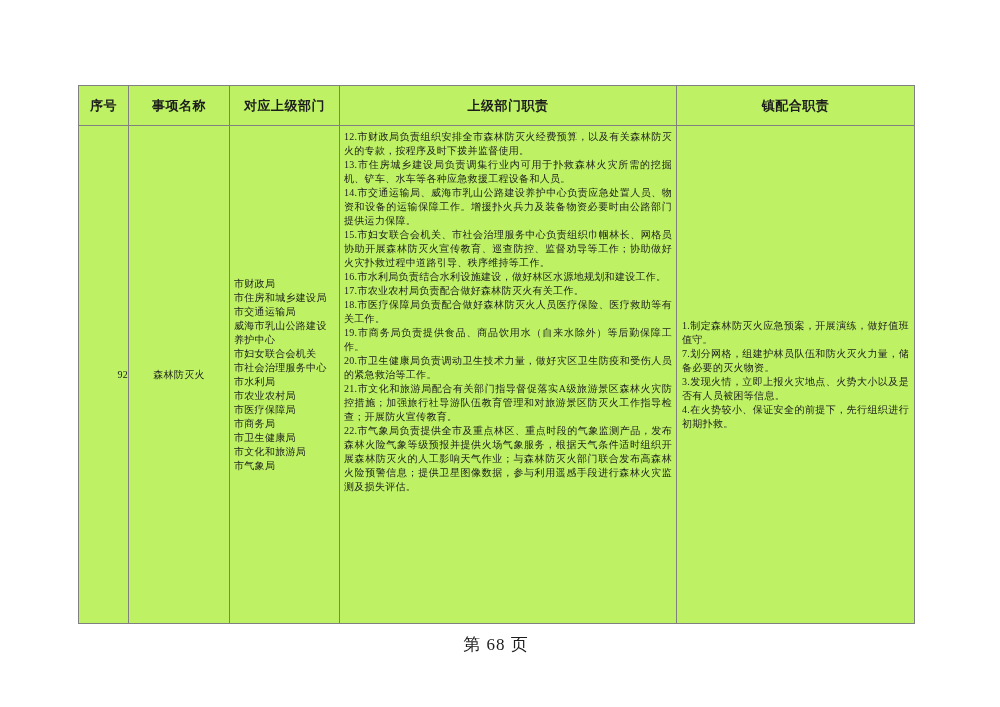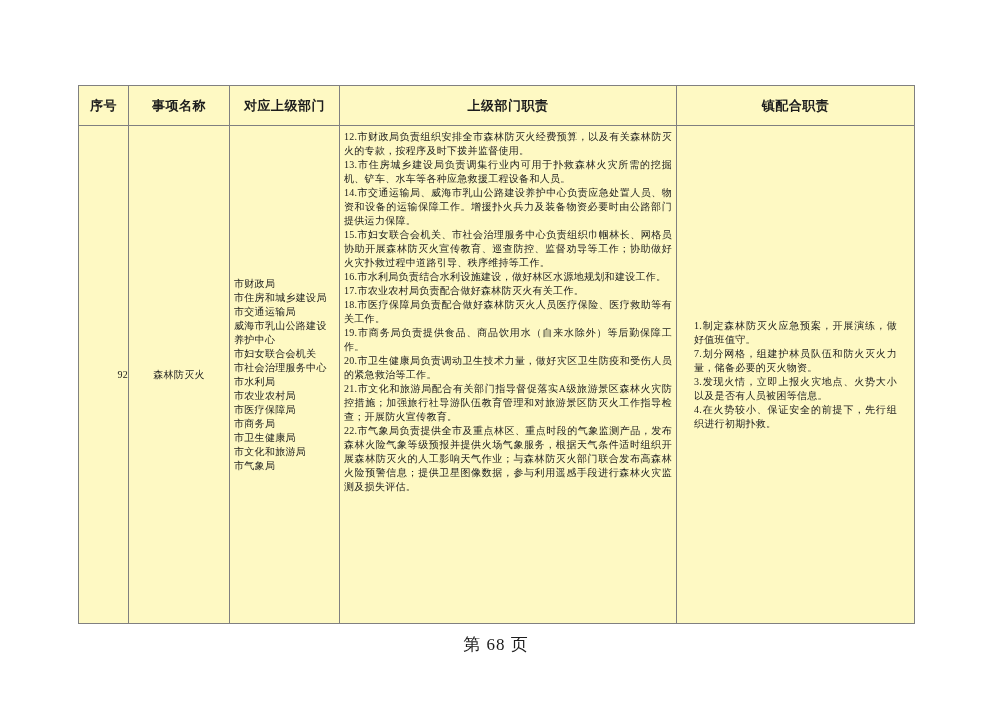--- a/index.html
+++ b/index.html
@@ -12,21 +12,21 @@
   .doc-table {
     position: absolute;
     left: 78px;
     top: 85px;
     width: 836px;
     border-collapse: collapse;
     table-layout: fixed;
   }
   .doc-table th, .doc-table td {
     border: 1px solid #808080;
-    background: #fef9c3;
+    background: #bef264;
   }
   .doc-table th {
     height: 40px;
     font-size: 13px;
     font-weight: bold;
     text-align: center;
     vertical-align: middle;
     letter-spacing: 0.5px;
   }
   .col-seq   { width: 50px; }
@@ -34,21 +34,21 @@
   .col-dept  { width: 110px; }
   .col-sup   { width: 337px; }
   .col-town  { width: 238px; }
 
   .doc-table td { height: 498px; font-size: 10px; line-height: 14px; letter-spacing: 0.3px; }
 
   .cell-seq  { text-align: right; vertical-align: middle; }
   .cell-name { text-align: center; vertical-align: middle; }
   .cell-dept { vertical-align: middle; padding: 0 4px; }
   .cell-sup  { vertical-align: top; padding: 4px 4px 4px 4px; }
-  .cell-town { vertical-align: middle; padding: 0 17px; }
+  .cell-town { vertical-align: middle; padding: 0 5px; }
 
   .cell-sup .duty, .cell-town .duty { text-align: justify; }
   .cell-dept .dept { text-align: left; }
 
   .page-footer {
     position: absolute;
     left: 78px;
     top: 633px;
     width: 836px;
     text-align: center;

